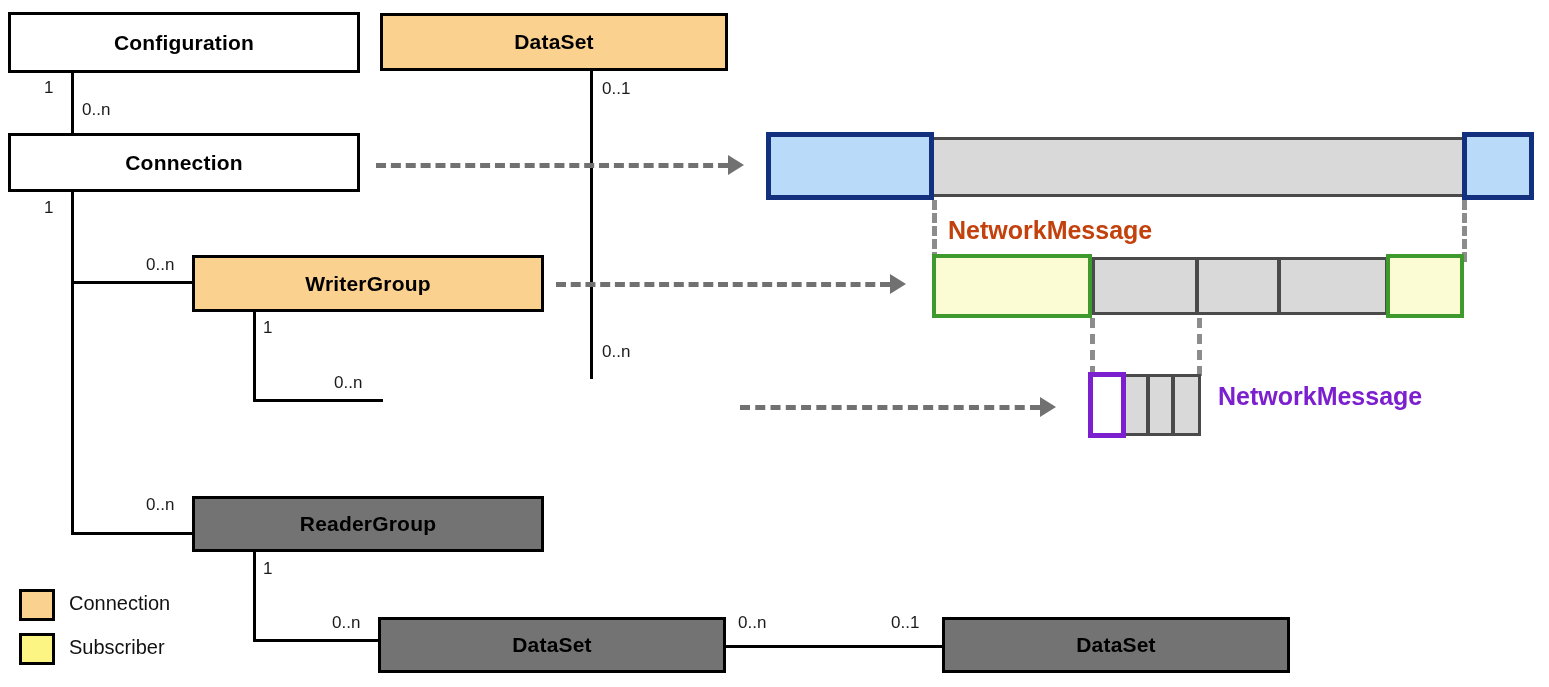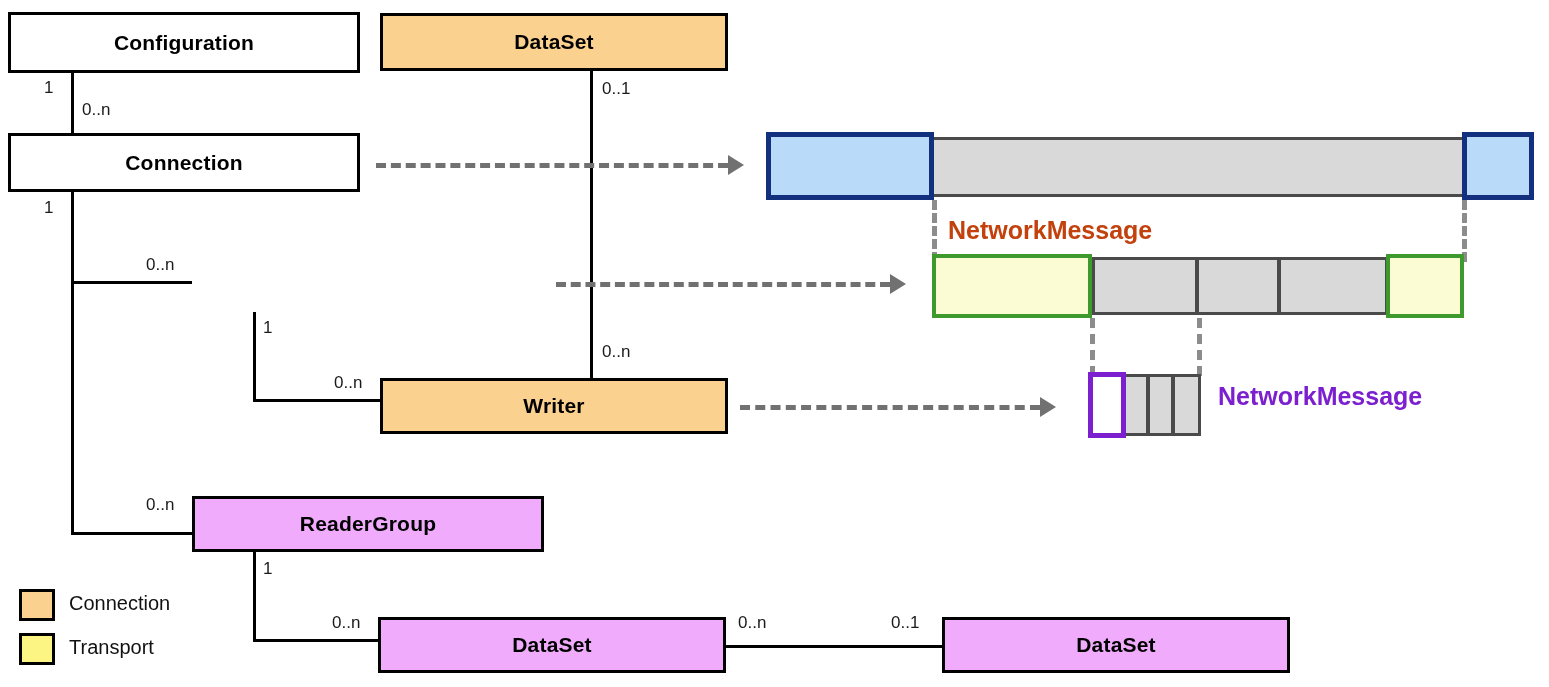--- a/index.html
+++ b/index.html
@@ -24,21 +24,21 @@
     align-items: center;
     justify-content: center;
     font-size: 21px;
     font-weight: bold;
     color: #000000;
     letter-spacing: 0.2px;
     z-index: 6;
   }
   .fill-white     { background: #ffffff; }
   .fill-publisher { background: #fbd190; }
-  .fill-subscriber{ background: #f0abfc; }
+  .fill-subscriber{ background: #737373; }
 
   
   .ln {
     position: absolute;
     background: #000000;
     z-index: 4;
   }
   .ln-h { height: 3px; }
   .ln-v { width: 3px; }
 
@@ -138,37 +138,37 @@
   <div class="uml-box fill-white" style="left:8px; top:133px; width:352px; height:59px;align-items:center;">
     <span>Connection</span>
   </div>
 
   <div class="ln ln-v" style="left:71px; top:192px; height:343px;"></div>
   <div class="mult" style="left:44px; top:198px;">1</div>
 
   <div class="ln ln-h" style="left:71px; top:281px; width:121px;"></div>
   <div class="mult" style="left:146px; top:255px;">0..n</div>
 
+  <div class="uml-box fill-publisher" style="left:192px; top:255px; width:352px; height:57px;">
+    <span>WriterGroup</span>
+  </div>
 
   <div class="ln ln-v" style="left:253px; top:312px; width:3px; height:90px;"></div>
   <div class="ln ln-h" style="left:253px; top:399px; width:130px;"></div>
   <div class="mult" style="left:263px; top:318px;">1</div>
   <div class="mult" style="left:334px; top:373px;">0..n</div>
 
   <div class="uml-box fill-publisher" style="left:380px; top:13px; width:348px; height:58px;">
     <span>DataSet</span>
   </div>
 
   <div class="ln ln-v" style="left:590px; top:71px; height:308px;"></div>
   <div class="mult" style="left:602px; top:79px;">0..1</div>
   <div class="mult" style="left:602px; top:342px;">0..n</div>
 
-  <div class="uml-box fill-publisher" style="left:380px; top:378px; width:348px; height:56px;">
-    <span>Writer</span>
-  </div>
 
   <div class="ln ln-h" style="left:71px; top:532px; width:121px;"></div>
   <div class="mult" style="left:146px; top:495px;">0..n</div>
 
   <div class="uml-box fill-subscriber" style="left:192px; top:496px; width:352px; height:56px;">
     <span>ReaderGroup</span>
   </div>
 
   <div class="ln ln-v" style="left:253px; top:552px; height:90px;"></div>
   <div class="ln ln-h" style="left:253px; top:639px; width:128px;"></div>
@@ -223,15 +223,15 @@
   <div class="seg seg-gray" style="left:1147px; top:374px; width:27px; height:62px;"></div>
   <div class="seg seg-gray" style="left:1172px; top:374px; width:29px; height:62px;"></div>
   <div class="seg seg-purple" style="left:1088px; top:372px; width:38px; height:66px;"></div>
 
   <div class="msg-title" style="left:1218px; top:382px; color:#7b1fcf;">NetworkMessage</div>
 
   <div class="legend-swatch" style="left:19px; top:589px; background:#fbd190;"></div>
   <div class="legend-label" style="left:69px; top:592px;">Connection</div>
 
   <div class="legend-swatch" style="left:19px; top:633px; background:#fcf583;"></div>
-  <div class="legend-label" style="left:69px; top:636px;">Transport</div>
+  <div class="legend-label" style="left:69px; top:636px;">Subscriber</div>
 
 </div>
 
 </body></html>

